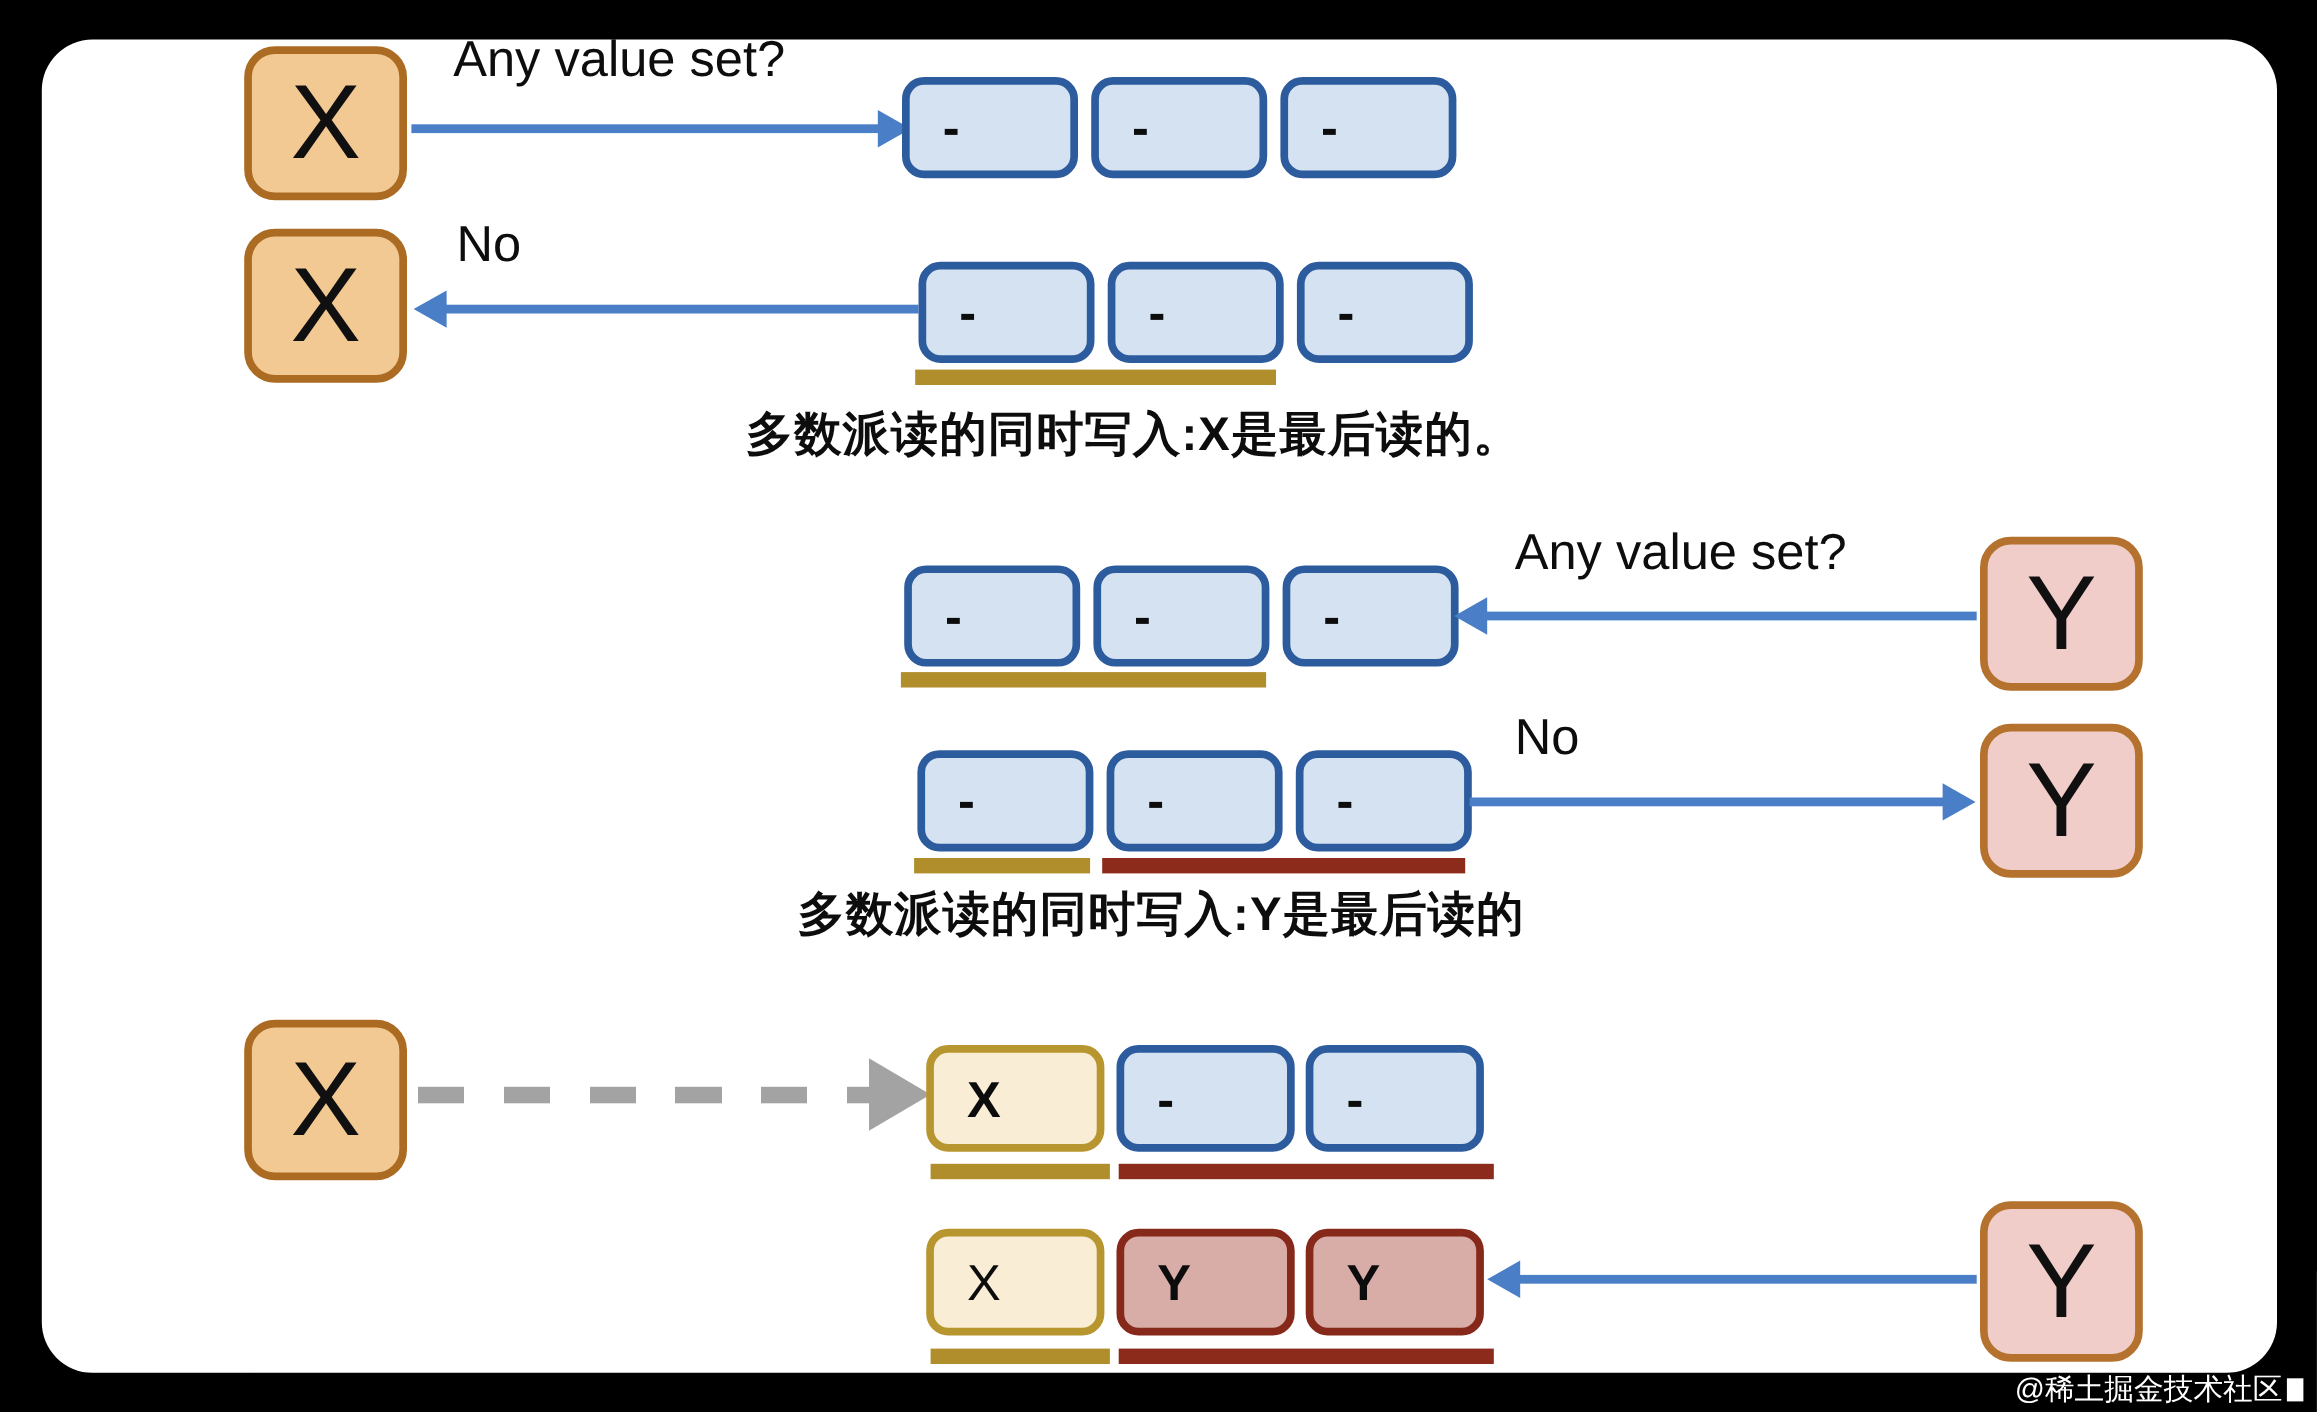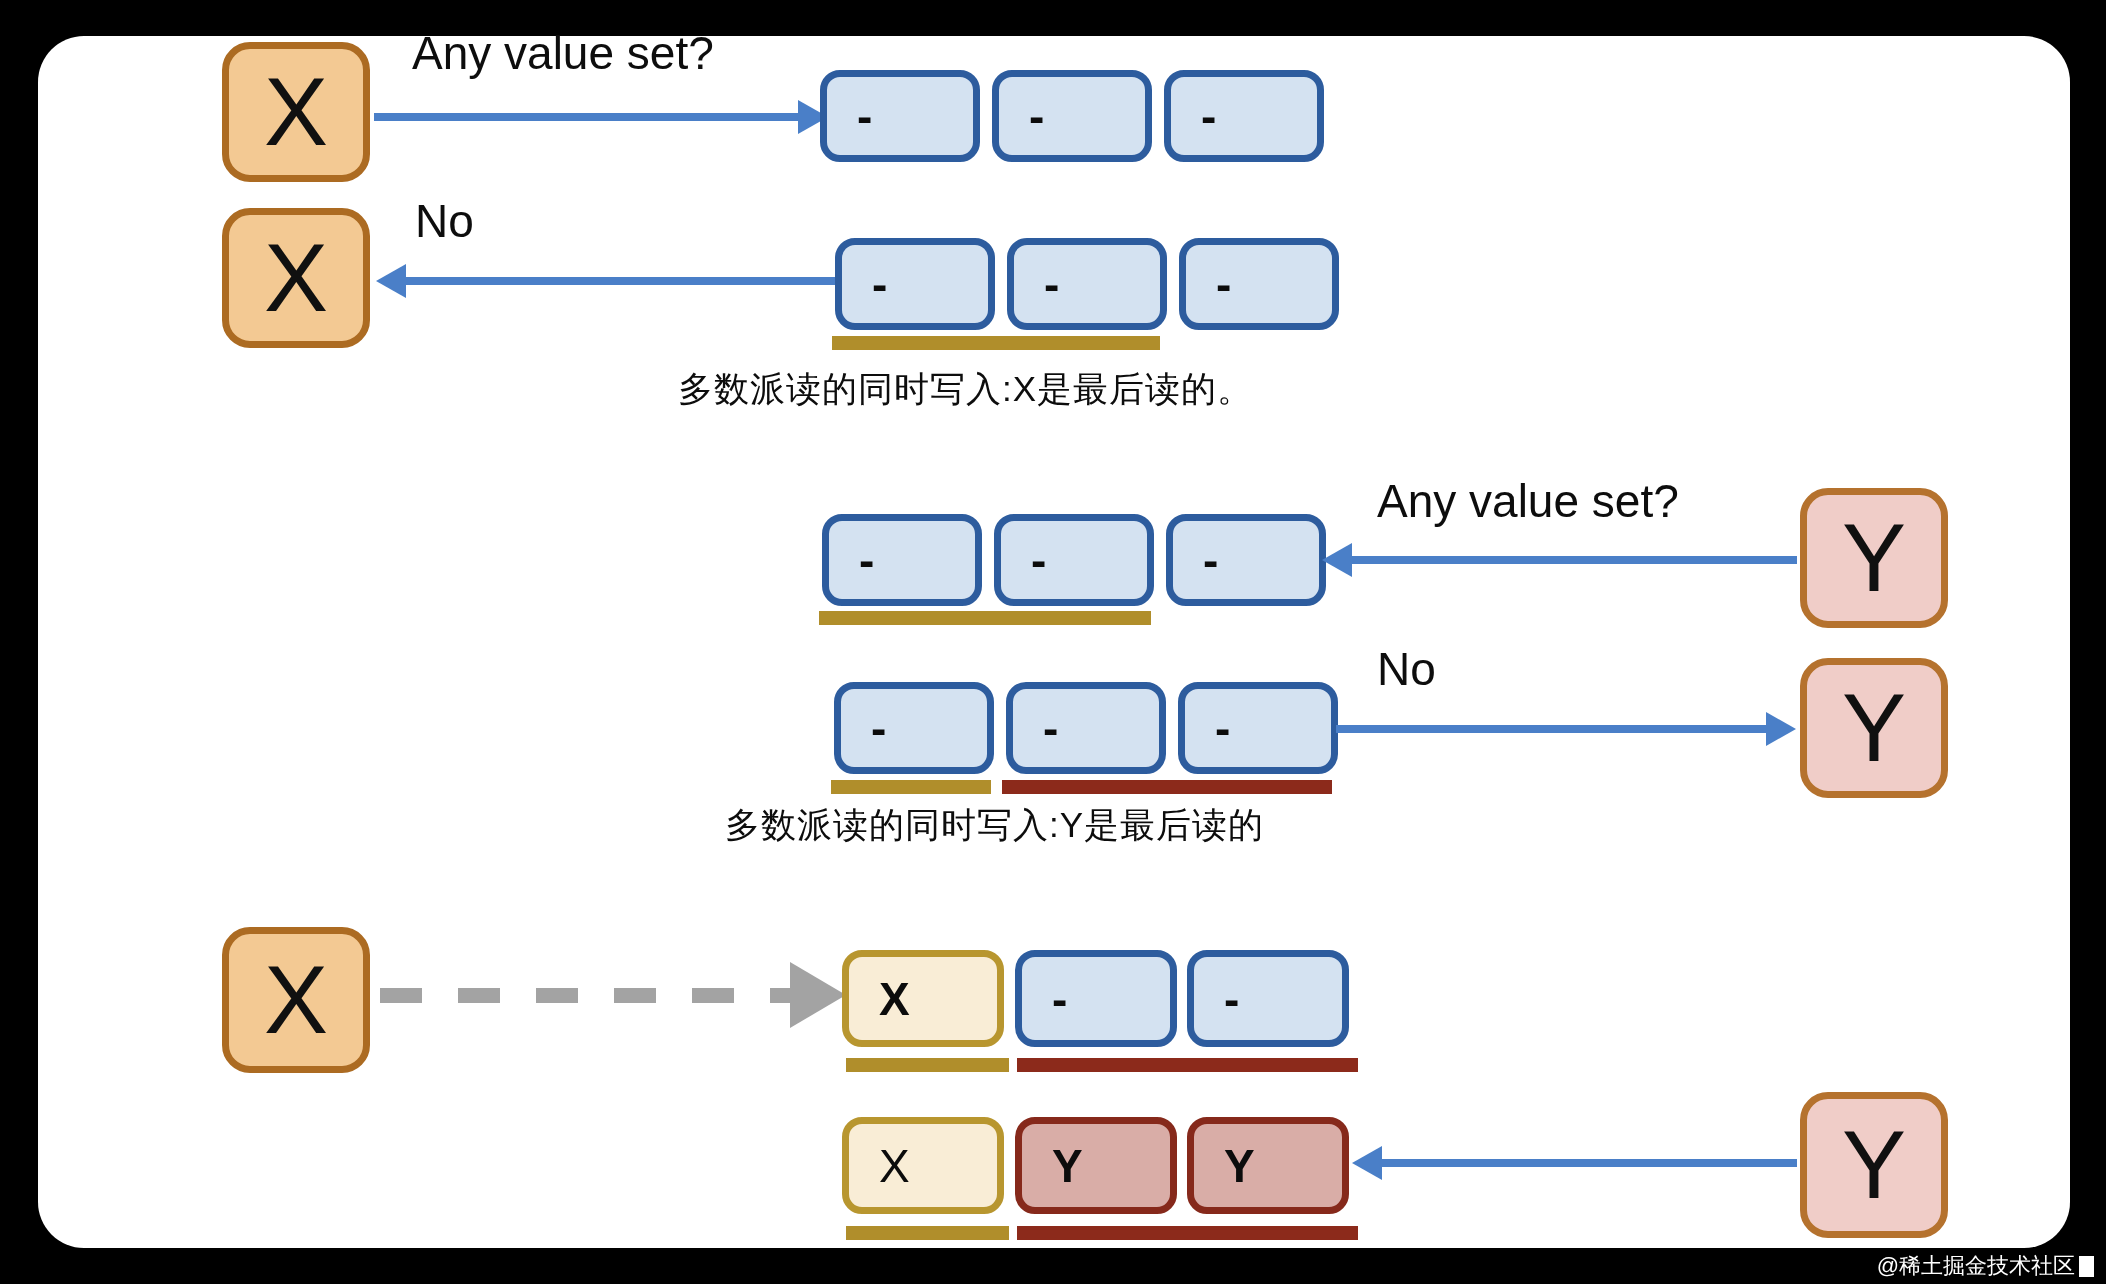--- a/index.html
+++ b/index.html
@@ -54,28 +54,28 @@
     position:absolute;width:0;height:0;
     border-top:33px solid transparent;border-bottom:33px solid transparent;
     border-left:56px solid var(--arrow_gray,#A3A3A3);
   }
   
   .bar{position:absolute;height:14px;}
   .bar-gold{background:var(--bar_gold,#B08E2B);}
   .bar-red{background:var(--bar_red,#8C2A1B);}
   
   .lbl{position:absolute;font-size:46px;color:var(--text_black,#0d0d0d);white-space:nowrap;}
-  .caption{position:absolute;font-size:35px;font-weight:normal;color:var(--text_black,#0d0d0d);
+  .caption{position:absolute;font-size:43px;font-weight:bold;color:var(--text_black,#0d0d0d);
     letter-spacing:1px;white-space:nowrap;}
   .ann{position:absolute;font-size:44px;font-weight:bold;letter-spacing:1px;white-space:nowrap;}
   .ann-gold{color:var(--text_gold,#DCA53F);}
   .ann-pink{color:var(--text_pink,#C25B60);}
   .watermark{
     position:absolute;right:12px;bottom:3px;display:flex;align-items:center;gap:4px;
-    color:var(--watermark_text,#fff);font-size:22px;white-space:nowrap;justify-content:center;
+    color:var(--watermark_text,#fff);font-size:27px;white-space:nowrap;justify-content:center;
   }
   .wm-square{width:15px;height:21px;background:var(--watermark_text,#fff);display:inline-block;}
 </style>
 </head>
 <body>
 
 <div class="frame">
   <div class="sheet"></div>
 
   <div class="node node-x" style="left:222px;top:42px;">

